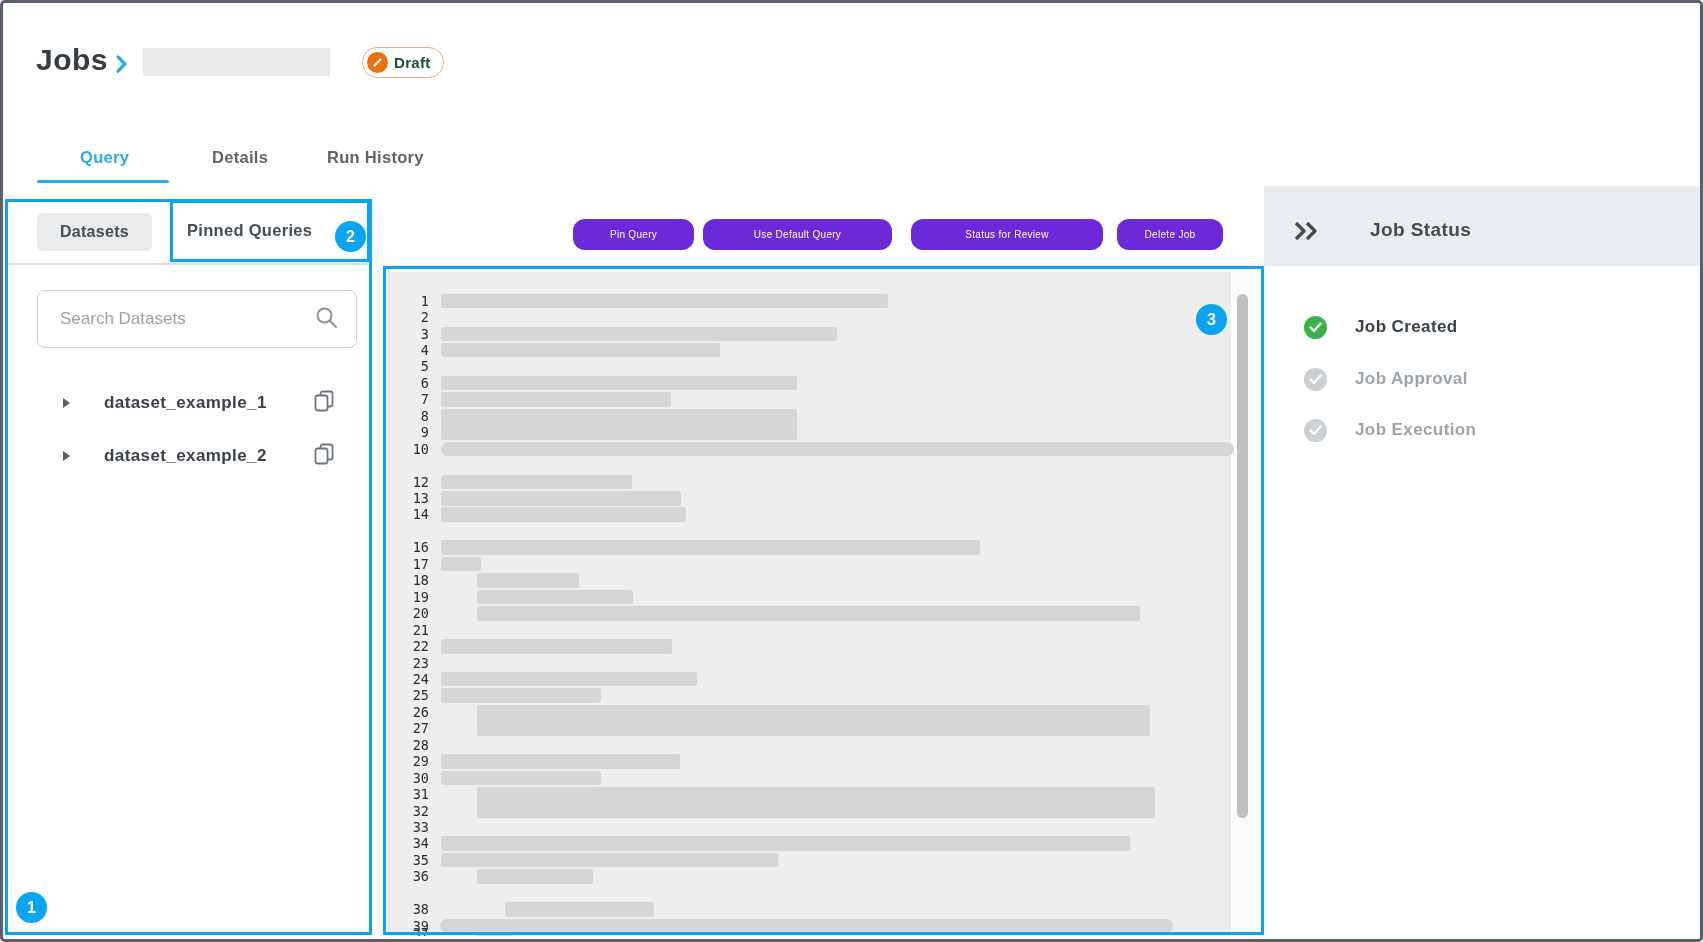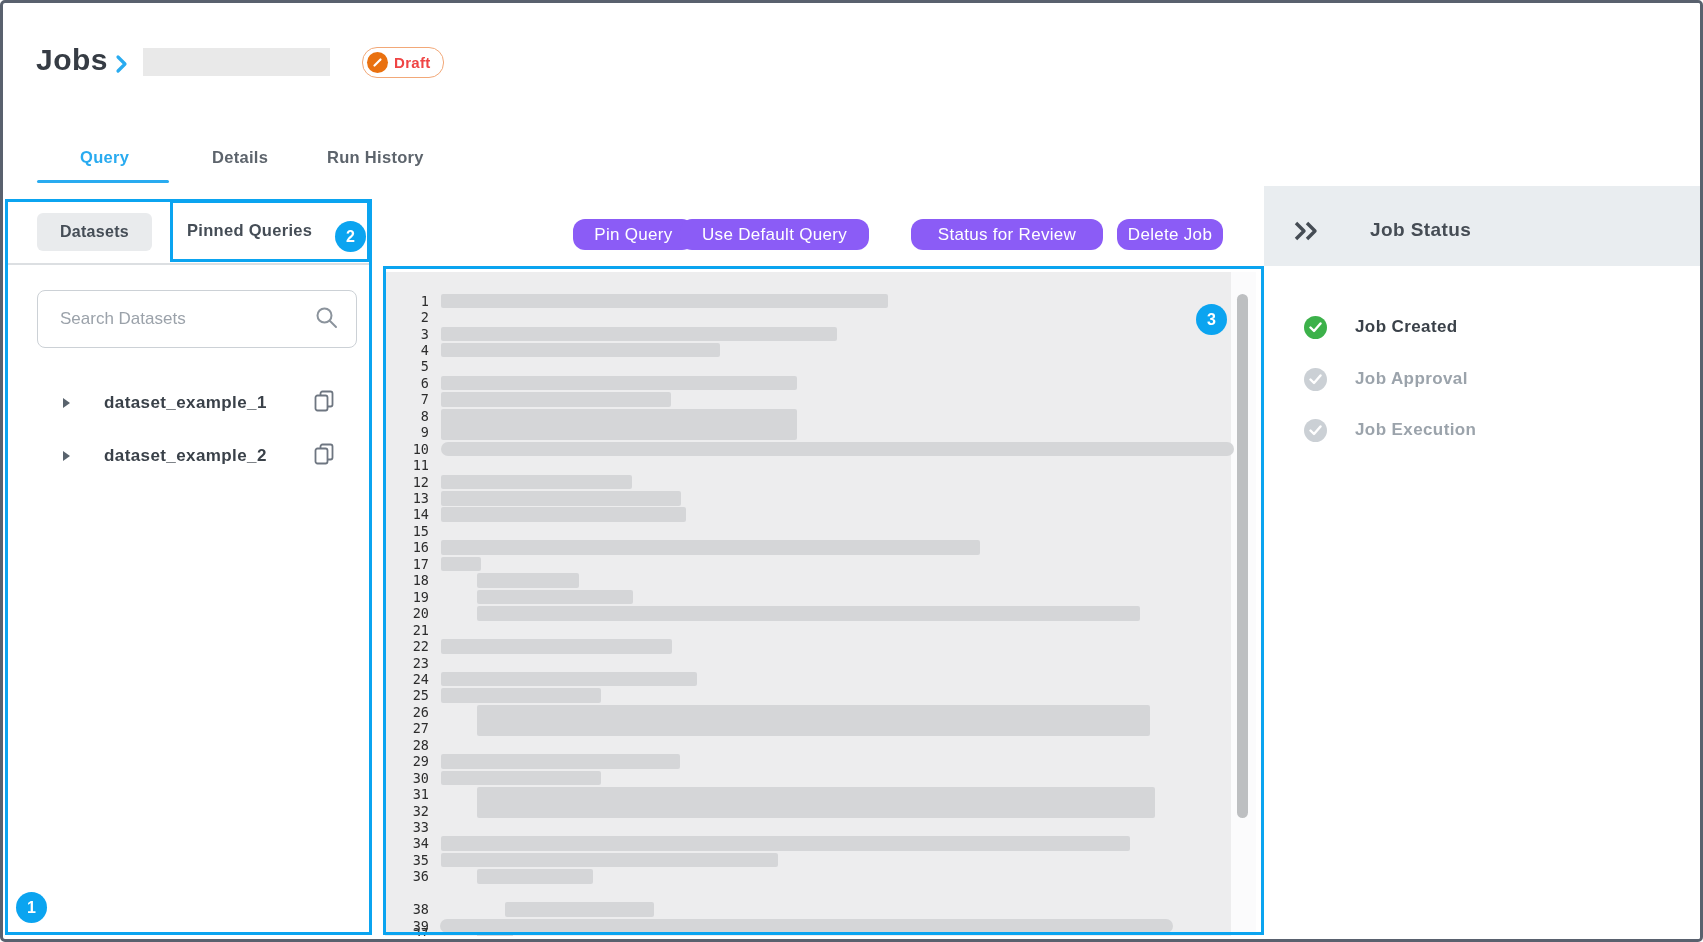--- a/index.html
+++ b/index.html
@@ -15,21 +15,21 @@
   }
   .abs{position:absolute;}
 
   
   .page-title{left:33px;top:40px;font-size:30px;font-weight:800;color:#363c44;letter-spacing:.5px;}
   .crumb-chevron{left:111px;top:51px;}
   .title-placeholder{left:140px;top:45px;width:187px;height:28px;background:#e9e9e9;}
   .draft-badge{left:359px;top:44px;height:29px;display:flex;align-items:center;gap:6px;
     border:1.5px solid #f2a878;border-radius:15px;padding:0 12px 0 4px;background:#fff;}
   .draft-dot{width:21px;height:21px;border-radius:50%;background:#e97110;display:flex;align-items:center;justify-content:center;}
-  .draft-label{font-size:15px;font-weight:600;color:#ef4444;letter-spacing:.3px;}
+  .draft-label{font-size:15px;font-weight:600;color:#14532d;letter-spacing:.3px;}
 
   
   .approval{left:1395px;top:147px;display:flex;align-items:center;gap:13px;}
   .checkbox{width:19px;height:19px;border:2px solid #767f89;border-radius:3px;background:#fff;}
   .approval-label{font-size:18px;color:#22272d;letter-spacing:.2px;}
 
   
   .main-tab{top:145px;font-size:16.5px;font-weight:700;color:#5d646c;letter-spacing:.3px;}
   .main-tab.active{color:#29abf0;}
   .tab-underline{left:34px;top:177px;width:132px;height:3px;background:#29abf0;border-radius:2px;}
@@ -42,22 +42,22 @@
   .search-box{left:34px;top:287px;width:320px;height:58px;box-sizing:border-box;border:1.5px solid #ccd1d6;border-radius:8px;
     background:#fff;display:flex;align-items:center;padding:0 18px 0 20px;}
   .search-input{flex:1;border:none;outline:none;font-size:17px;color:#ef4444;background:transparent;font-family:"Liberation Sans",sans-serif;}
   .search-input::placeholder{color:#9ba2aa;}
   .ds-row{left:34px;width:320px;height:28px;display:flex;align-items:center;}
   .ds-caret{width:0;height:0;border-left:7px solid #59636d;border-top:5px solid transparent;border-bottom:5px solid transparent;margin-left:26px;}
   .ds-label{margin-left:34px;font-size:17px;font-weight:700;color:#3a4149;letter-spacing:.4px;}
   .ds-copy{margin-left:auto;margin-right:22px;}
 
   
-  .tb-btn{top:216px;height:31px;background:#8b5cf6;border:none;border-radius:12px;color:#fff;
-    font-size:17px;font-family:"Liberation Sans",sans-serif;letter-spacing:.3px;display:flex;align-items:center;justify-content:center;cursor:pointer;}
+  .tb-btn{top:216px;height:31px;background:#6d28d9;border:none;border-radius:12px;color:#fff;
+    font-size:10px;font-family:"Liberation Sans",sans-serif;letter-spacing:.3px;display:flex;align-items:center;justify-content:center;cursor:pointer;}
 
   
   .editor{left:382px;top:269px;width:871px;height:664px;background:#ededee;overflow:hidden;}
   .ed-row{position:absolute;left:0;width:100%;height:17px;}
   .ed-num{position:absolute;left:0;top:0;width:44px;text-align:right;font-family:"DejaVu Sans Mono",monospace;
     font-size:13.5px;line-height:16.45px;color:#2d2d2d;}
   .ed-bar{position:absolute;top:1px;height:14.5px;background:#d5d6d8;border-radius:2px;}
   .ed-bar.tall{height:31px;}
   .ed-bar.pill{border-radius:7.5px;height:14.5px;}
   .v-track{position:absolute;left:846px;top:0;width:25px;height:664px;background:#fbfbfc;}
@@ -146,21 +146,21 @@
         <span class="ds-label">dataset_example_2</span>
         <span class="ds-copy"><svg width="21" height="23" viewBox="0 0 21 23">
             <rect x="6.5" y="1.5" width="12" height="15" rx="2" fill="#fff" stroke="#6e7681" stroke-width="1.8"></rect>
             <rect x="1.5" y="5.5" width="12" height="15" rx="2" fill="#fff" stroke="#6e7681" stroke-width="1.8"></rect>
           </svg></span>
       </div>
     </div>
 
   <div id="query-toolbar">
       <button class="abs tb-btn" style="left: 570px; width: 121px;">Pin Query</button>
-      <button class="abs tb-btn" style="left: 677px; width: 189px;">Use Default Query</button>
+      <button class="abs tb-btn" style="left: 700px; width: 189px;">Use Default Query</button>
       <button class="abs tb-btn" style="left: 908px; width: 192px;">Status for Review</button>
       <button class="abs tb-btn" style="left: 1114px; width: 106px;">Delete Job</button>
     </div>
 
   <div class="abs editor" id="editor">
     <div class="v-track"></div>
     <div class="v-thumb"></div>
   <div class="ed-row" style="top: 20.6px;">
         <span class="ed-num">1</span>
         <div class="ed-bar" style="left: 56px; width: 447px;"></div>
@@ -191,37 +191,31 @@
         <span class="ed-num">8</span>
         <div class="ed-bar tall" style="left: 56px; width: 356px;"></div>
       </div>
       <div class="ed-row" style="top: 152.2px;">
         <span class="ed-num">9</span>
       </div>
       <div class="ed-row" style="top: 168.65px;">
         <span class="ed-num">10</span>
         <div class="ed-bar pill" style="left: 56px; width: 793px;"></div>
       </div>
-      <div class="ed-row" style="top: 185.1px;">
-        <span class="ed-num">11</span>
-      </div>
       <div class="ed-row" style="top: 201.55px;">
         <span class="ed-num">12</span>
         <div class="ed-bar" style="left: 56px; width: 191px;"></div>
       </div>
       <div class="ed-row" style="top: 218px;">
         <span class="ed-num">13</span>
         <div class="ed-bar" style="left: 56px; width: 240px;"></div>
       </div>
       <div class="ed-row" style="top: 234.45px;">
         <span class="ed-num">14</span>
         <div class="ed-bar" style="left: 56px; width: 245px;"></div>
-      </div>
-      <div class="ed-row" style="top: 250.9px;">
-        <span class="ed-num">15</span>
       </div>
       <div class="ed-row" style="top: 267.35px;">
         <span class="ed-num">16</span>
         <div class="ed-bar" style="left: 56px; width: 539px;"></div>
       </div>
       <div class="ed-row" style="top: 283.8px;">
         <span class="ed-num">17</span>
         <div class="ed-bar" style="left: 56px; width: 40px;"></div>
       </div>
       <div class="ed-row" style="top: 300.25px;">

